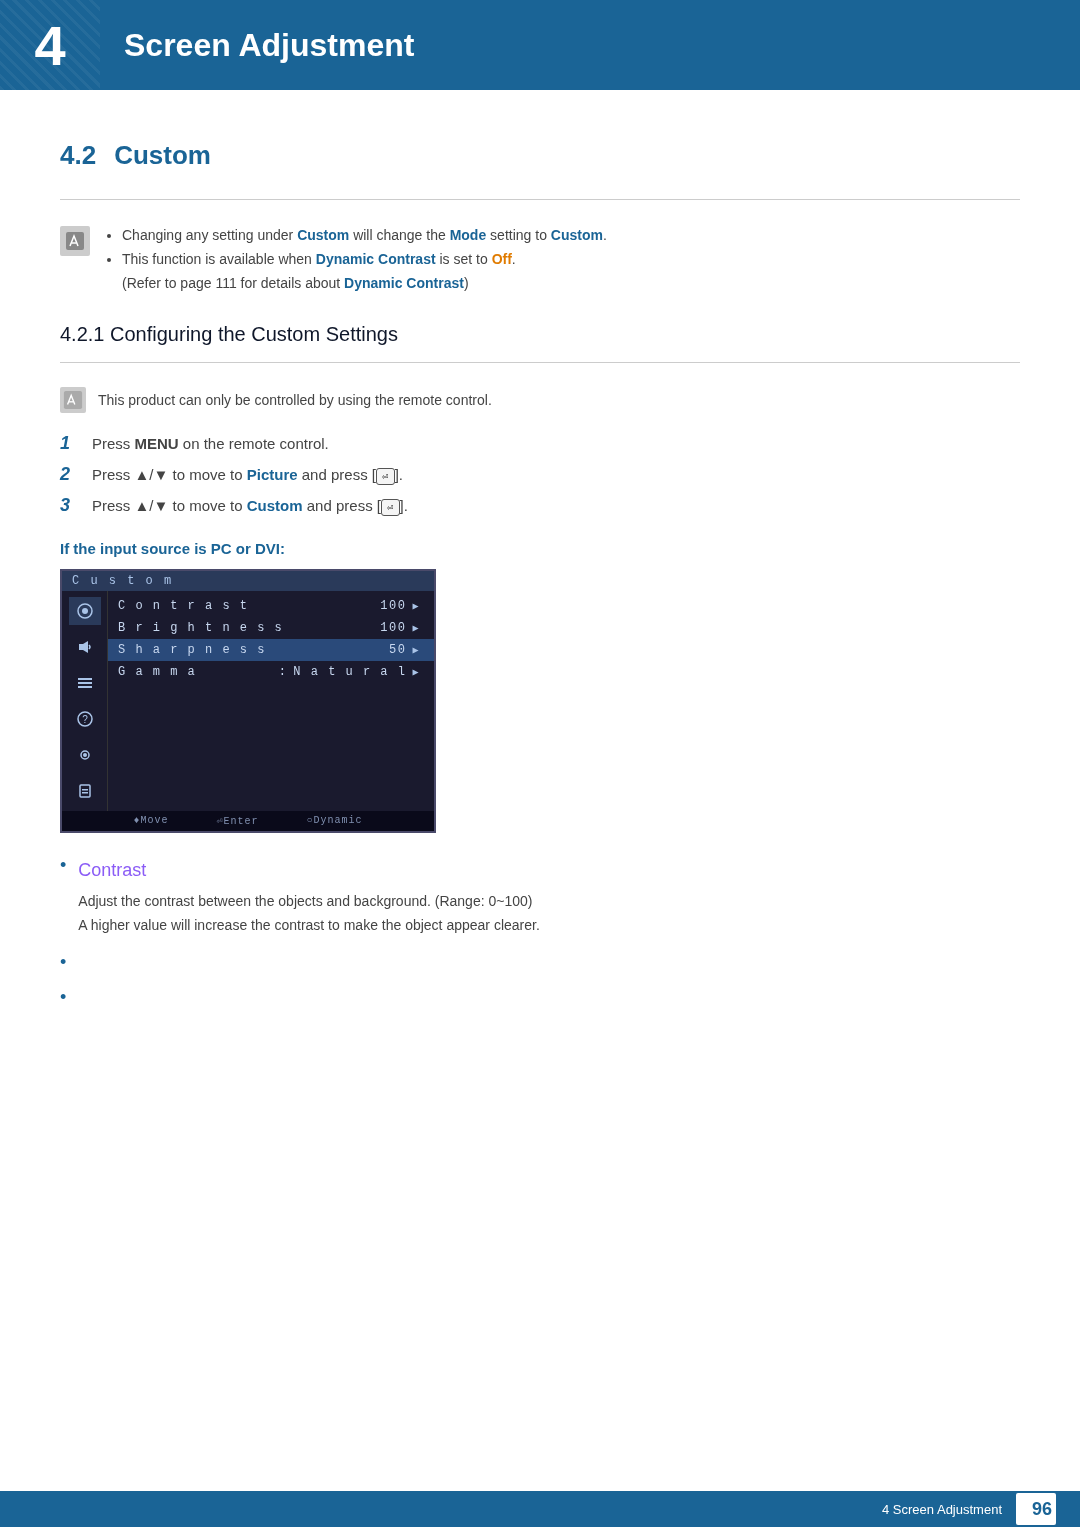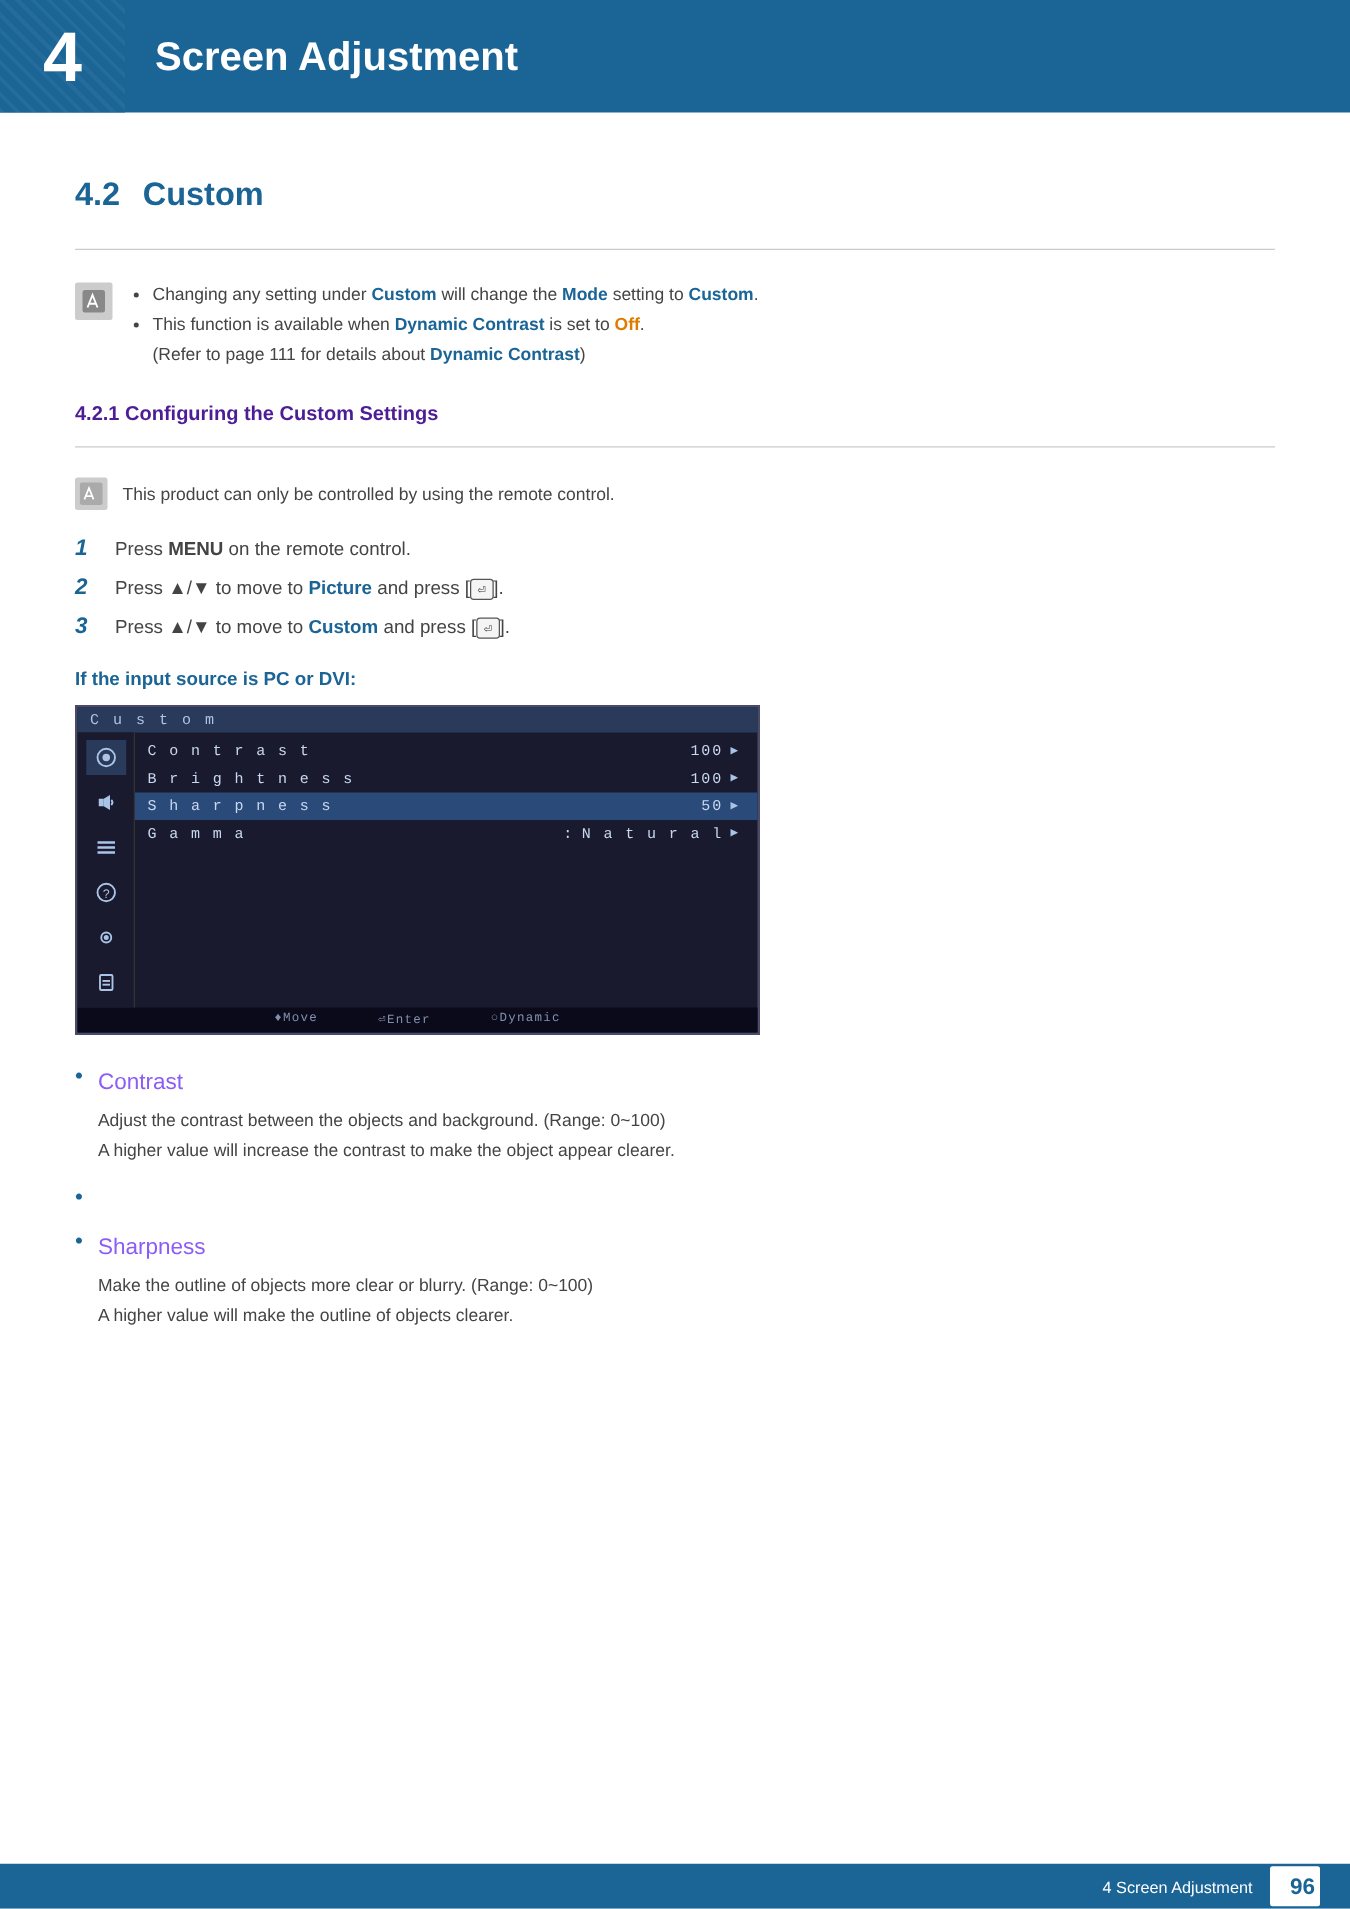--- a/index.html
+++ b/index.html
@@ -131,23 +131,23 @@
       font-weight: bold;
       color: #1a6496;
     }
     .kw-orange {
       font-weight: bold;
       color: #e07b00;
     }
 
     
     .sub-section-heading {
-      font-size: 16px;
-      color: #4c1d95;
-      font-weight: bold;
+      font-size: 20px;
+      color: #0f172a;
+      font-weight: normal;
       margin-bottom: 16px;
       margin-top: 8px;
     }
 
     .note-box-small {
       display: flex;
       align-items: center;
       gap: 12px;
       margin-bottom: 20px;
     }
@@ -212,21 +212,21 @@
       font-size: 15px;
       color: #1a6496;
       font-weight: bold;
       margin-bottom: 12px;
     }
 
     
     .menu-sim {
       background: #1a1a2e;
       border: 2px solid #4a4a6a;
-      width: 548px;
+      width: 376px;
       margin-bottom: 22px;
       font-family: 'Courier New', monospace;
     }
     .menu-title-bar {
       background: #2a3a5a;
       color: #aac4e8;
       font-size: 12px;
       padding: 3px 10px;
       letter-spacing: 2px;
     }
@@ -513,25 +513,20 @@
         <div>A higher value will increase the contrast to make the object appear clearer.</div>
       </div>
     </div>
 
     <div class="bullet-item">
       <span class="bullet-dot">•</span>
     </div>
 
     <div class="bullet-item">
       <span class="bullet-dot">•</span>
-      <div class="bullet-content">
-        <div class="bullet-label">Sharpness</div>
-        <div>Make the outline of objects more clear or blurry. (Range: 0~100)</div>
-        <div>A higher value will make the outline of objects clearer.</div>
-      </div>
     </div>
 
   </div>
 
 </div>
 
 <div class="page-footer">
   <span class="footer-text">4 Screen Adjustment</span>
   <div class="footer-num">96</div>
 </div>

